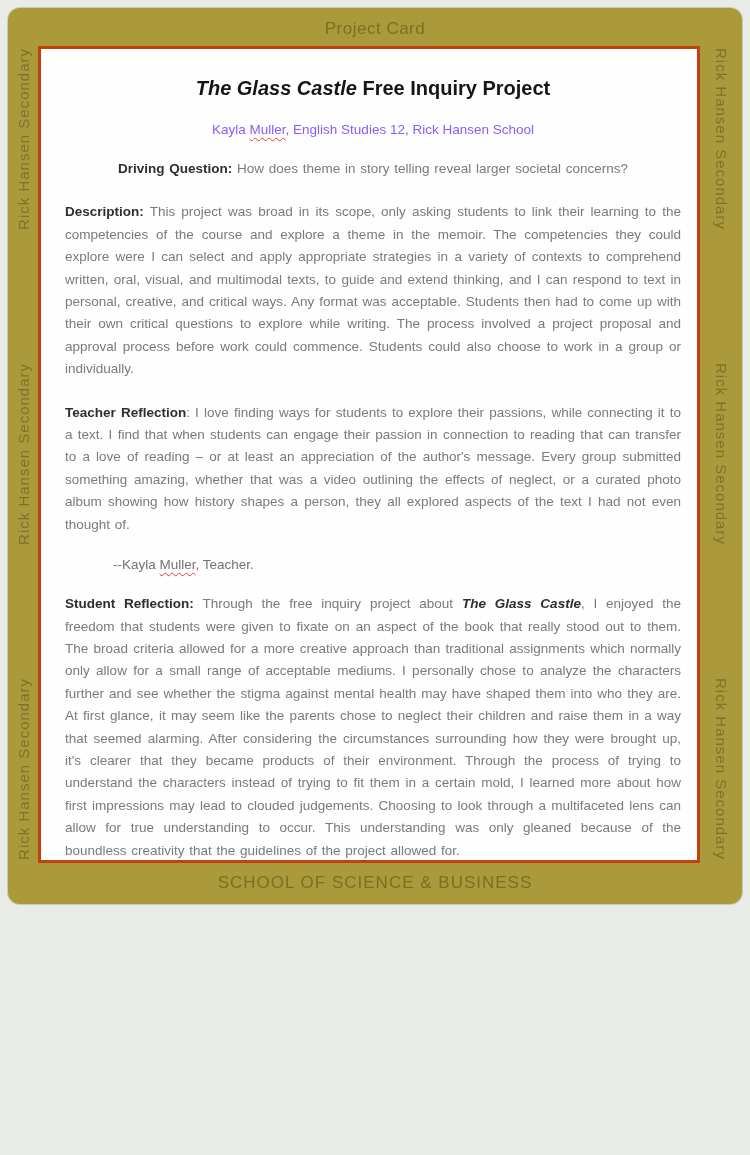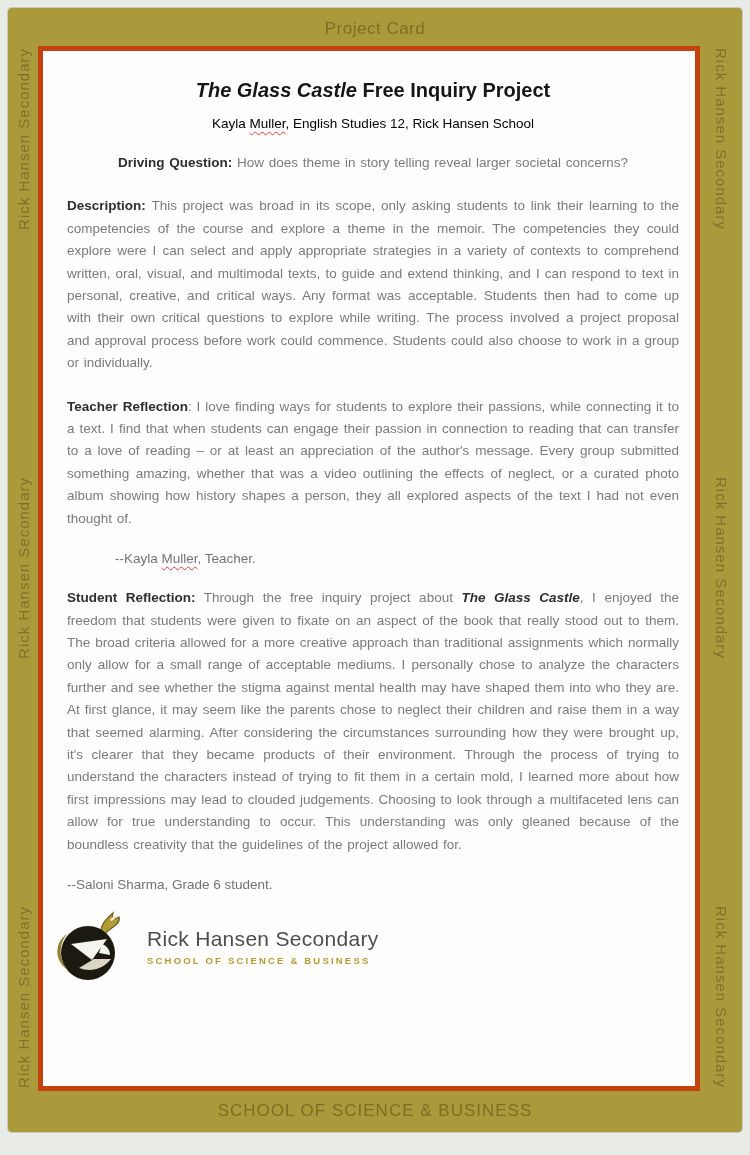--- a/index.html
+++ b/index.html
@@ -1,34 +1,34 @@
 <!DOCTYPE html>
 <html><head>
 <meta charset="utf-8">
 <style>
   html,body{margin:0;padding:0;background:#e9ebe7;width:750px;height:1155px;overflow:hidden;
     font-family:"Liberation Sans",sans-serif;-webkit-font-smoothing:antialiased;}
   .page{position:relative;width:750px;height:1155px;}
-  .card{position:absolute;left:8px;top:8px;width:734px;height:1124px;background:#ab9a3c;
-    border-radius:4px;box-shadow:0 0 0 1px #c9c9c4;}
+  .card{position:absolute;left:8px;top:8px;width:734px;height:896px;background:#ab9a3c;
+    border-radius:12px;box-shadow:0 0 0 1px #c9c9c4;}
   .frame-label{color:#7d6e22;font-size:17px;letter-spacing:.5px;}
   .top-label{position:absolute;top:11px;left:0;right:0;text-align:center;}
   .bottom-label{position:absolute;bottom:11px;left:0;right:0;text-align:center;font-size:17px;letter-spacing:1px;}
   .side-col{position:absolute;top:0;bottom:0;display:flex;flex-direction:column;
     align-items:center;justify-content:space-between;padding:40px 0 44px;box-sizing:border-box;}
   .side-col.left{left:0;width:30px;}
   .side-col.right{right:0;width:42px;}
   .vlabel{writing-mode:vertical-rl;text-orientation:mixed;font-size:15px;color:#80712a;
     letter-spacing:1px;white-space:nowrap;}
   .side-col.left .vlabel{transform:rotate(180deg);}
   .sheet{position:absolute;left:30px;top:38px;right:42px;bottom:41px;background:#fefefe;
-    border:5px solid #c2410c;box-sizing:border-box;padding:14px 16px 0 24px;overflow:hidden;}
+    border:3px solid #c2410c;box-sizing:border-box;padding:14px 16px 0 24px;overflow:hidden;}
   .doc-title{text-align:center;font-size:20px;font-weight:700;color:#151515;margin:14px 0 0 0;}
   .doc-title .i{font-style:italic;}
-  .byline{text-align:center;font-size:13.5px;color:#000000;margin-top:14px;}
+  .byline{text-align:center;font-size:13.5px;color:#8b5cf6;margin-top:22px;}
   p.body{font-size:13.5px;line-height:22.4px;color:#7a7a7a;text-align:justify;margin:21px 0 0 0;
     word-spacing:1px;}
   p.single{text-align:center;}
   .b{font-weight:700;color:#2e2e2e;}
   .i{font-style:italic;}
   .sq{text-decoration:underline;text-decoration-style:wavy;text-decoration-color:#e23b3b;
     text-decoration-thickness:1px;text-underline-offset:3px;}
   .sig{margin-top:21px;font-size:13.5px;color:#737373;}
   .sig.indent{margin-left:48px;}
   .logo-row{display:flex;align-items:center;gap:12px;margin:16px 0 0 -12px;}

